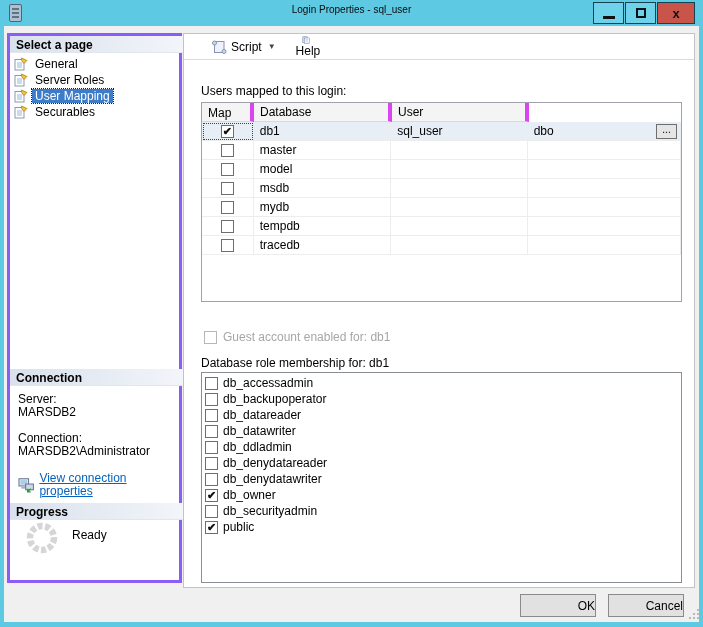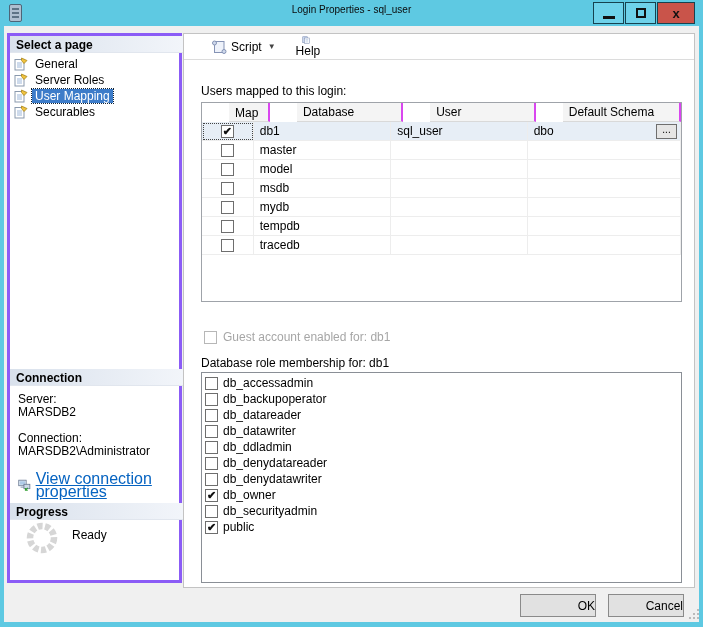--- a/index.html
+++ b/index.html
@@ -32,38 +32,38 @@
   .sect-header { position:absolute; left:0; width:173px; height:17px; font-weight:bold; padding:2px 0 0 6px;
                  background:linear-gradient(to right,#d9e1ec,#f2f5fa); border-bottom:1px solid #e1e6ee; }
   .pages { position:absolute; left:2px; top:20px; width:169px; }
   .page-item { display:flex; align-items:center; height:16px; cursor:pointer; }
   .page-item .lbl { padding:0 3px; white-space:nowrap; }
   .page-item.selected .lbl { background:#3d7cc9; color:#fff; outline:1px dotted #123; }
   .page-item svg { margin:0 4px 0 2px; flex:0 0 auto; }
 
   .conn-block { position:absolute; left:8px; width:160px; line-height:13px; }
   .conn-link { display:flex; align-items:center; margin-top:2px; cursor:pointer; }
-  .conn-link a { color:#0563c1; text-decoration:underline; margin-left:5px; font-size:16px; }
+  .conn-link a { color:#0563c1; text-decoration:underline; margin-left:5px; font-size:12px; }
   .spinner { position:absolute; }
   .ready-text { position:absolute; }
 
   
   .main { position:absolute; left:179px; top:7px; width:512px; height:555px; background:#fff;
           border:1px solid #c3c3c3; }
   .toolbar { position:absolute; left:0; top:0; width:510px; height:26px; border-bottom:1px solid #dcdcdc;
              display:flex; align-items:center; padding-left:22px; background:#fff; }
   .tb-btn { display:flex; align-items:center; height:22px; padding:0 5px; cursor:pointer; }
   .tb-btn span.lbl { margin-left:4px; }
   .dd-arrow { font-size:8px; color:#444; margin-left:6px; }
 
   .users-label { position:absolute; left:17px; top:50px; }
   .utable { position:absolute; left:17px; top:68px; width:481px; height:200px; border:1px solid #9fa3a9;
             background:#fff; overflow:hidden; }
   .trow { display:flex; height:19px; }
-  .thead .cell { background:#f4f4f4; border-right:2px solid #d946ef; border-bottom:1px solid #d9d9d9;margin-left:27px; }
+  .thead .cell { background:#f4f4f4; border-right:4px solid #d946ef; border-bottom:1px solid #d9d9d9; }
   .cell { padding:2px 4px 0 6px; overflow:hidden; white-space:nowrap; }
   .c-map { width:52px; display:flex; justify-content:center; align-items:center; padding:0; }
   .c-db { width:138px; }
   .c-user { width:137px; }
   .c-schema { width:154px; position:relative; }
   .trow.data .cell { border-right:1px solid #ededed; border-bottom:1px solid #ededed; }
   .trow.selected .cell { background:#e7eef6; }
   .trow.selected .c-map { outline:1px dotted #444; outline-offset:-2px; }
   .cb { display:inline-block; width:13px; height:13px; background:#fff; border:1px solid #6e6e6e;
         font-size:11px; line-height:11px; text-align:center; font-weight:bold; color:#111; cursor:pointer; }
@@ -204,21 +204,20 @@
         </div>
       </div>
 
       <div class="users-label">Users mapped to this login:</div>
 
       <div class="utable">
         <div class="trow thead">
           <div class="cell c-map" style="justify-content:flex-start; padding:2px 0 0 6px;">Map</div>
           <div class="cell c-db">Database</div>
           <div class="cell c-user">User</div>
-          <div class="cell c-schema">Default Schema</div>
         </div>
 
         <div class="trow data selected">
           <div class="cell c-map">
               <span class="cb">✔</span>
             </div>
           <div class="cell c-db">db1</div>
           <div class="cell c-user">sql_user</div>
           <div class="cell c-schema"><span>dbo</span>
             <span class="browse-btn">...</span>

